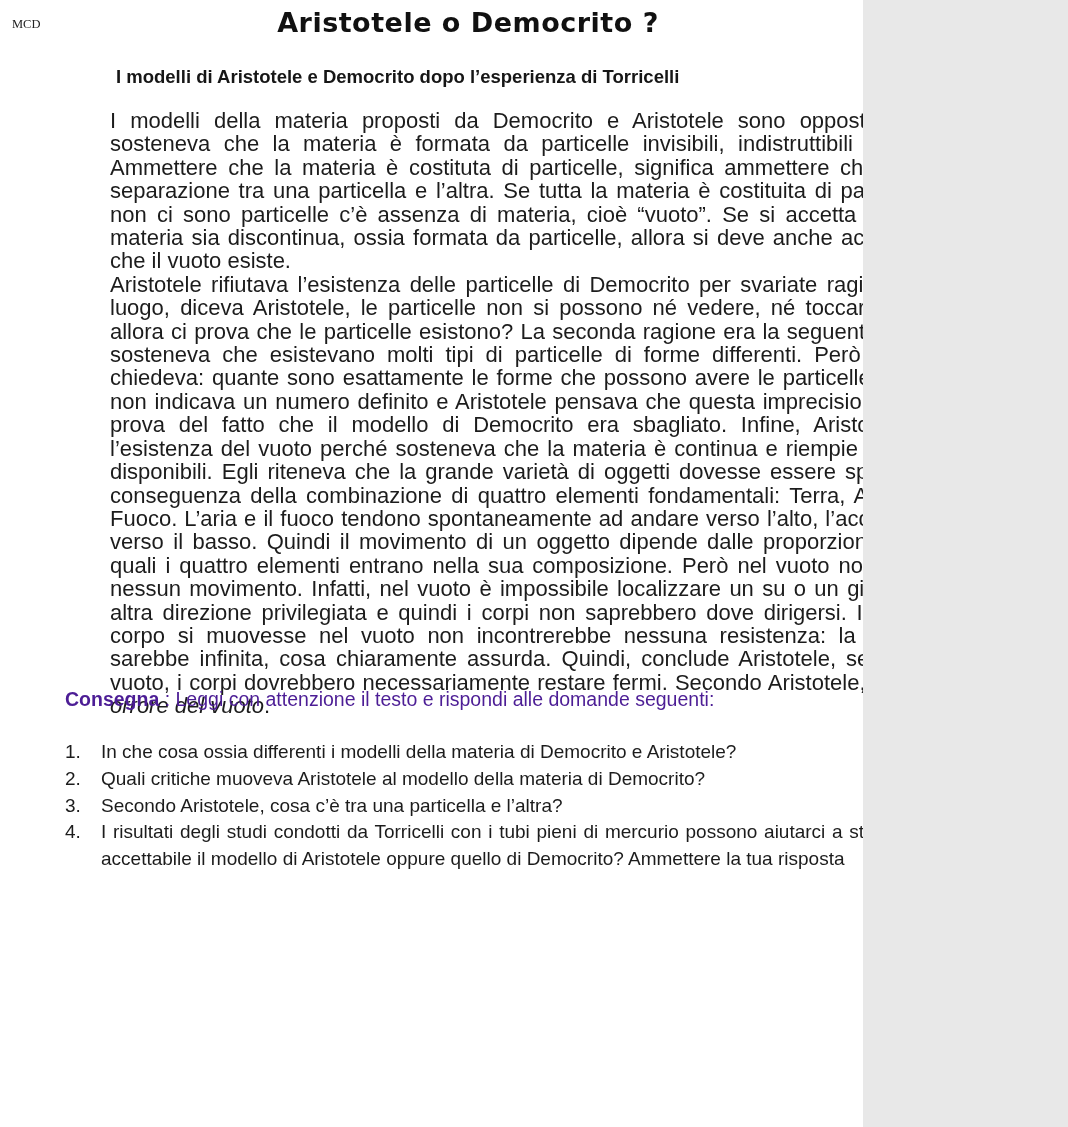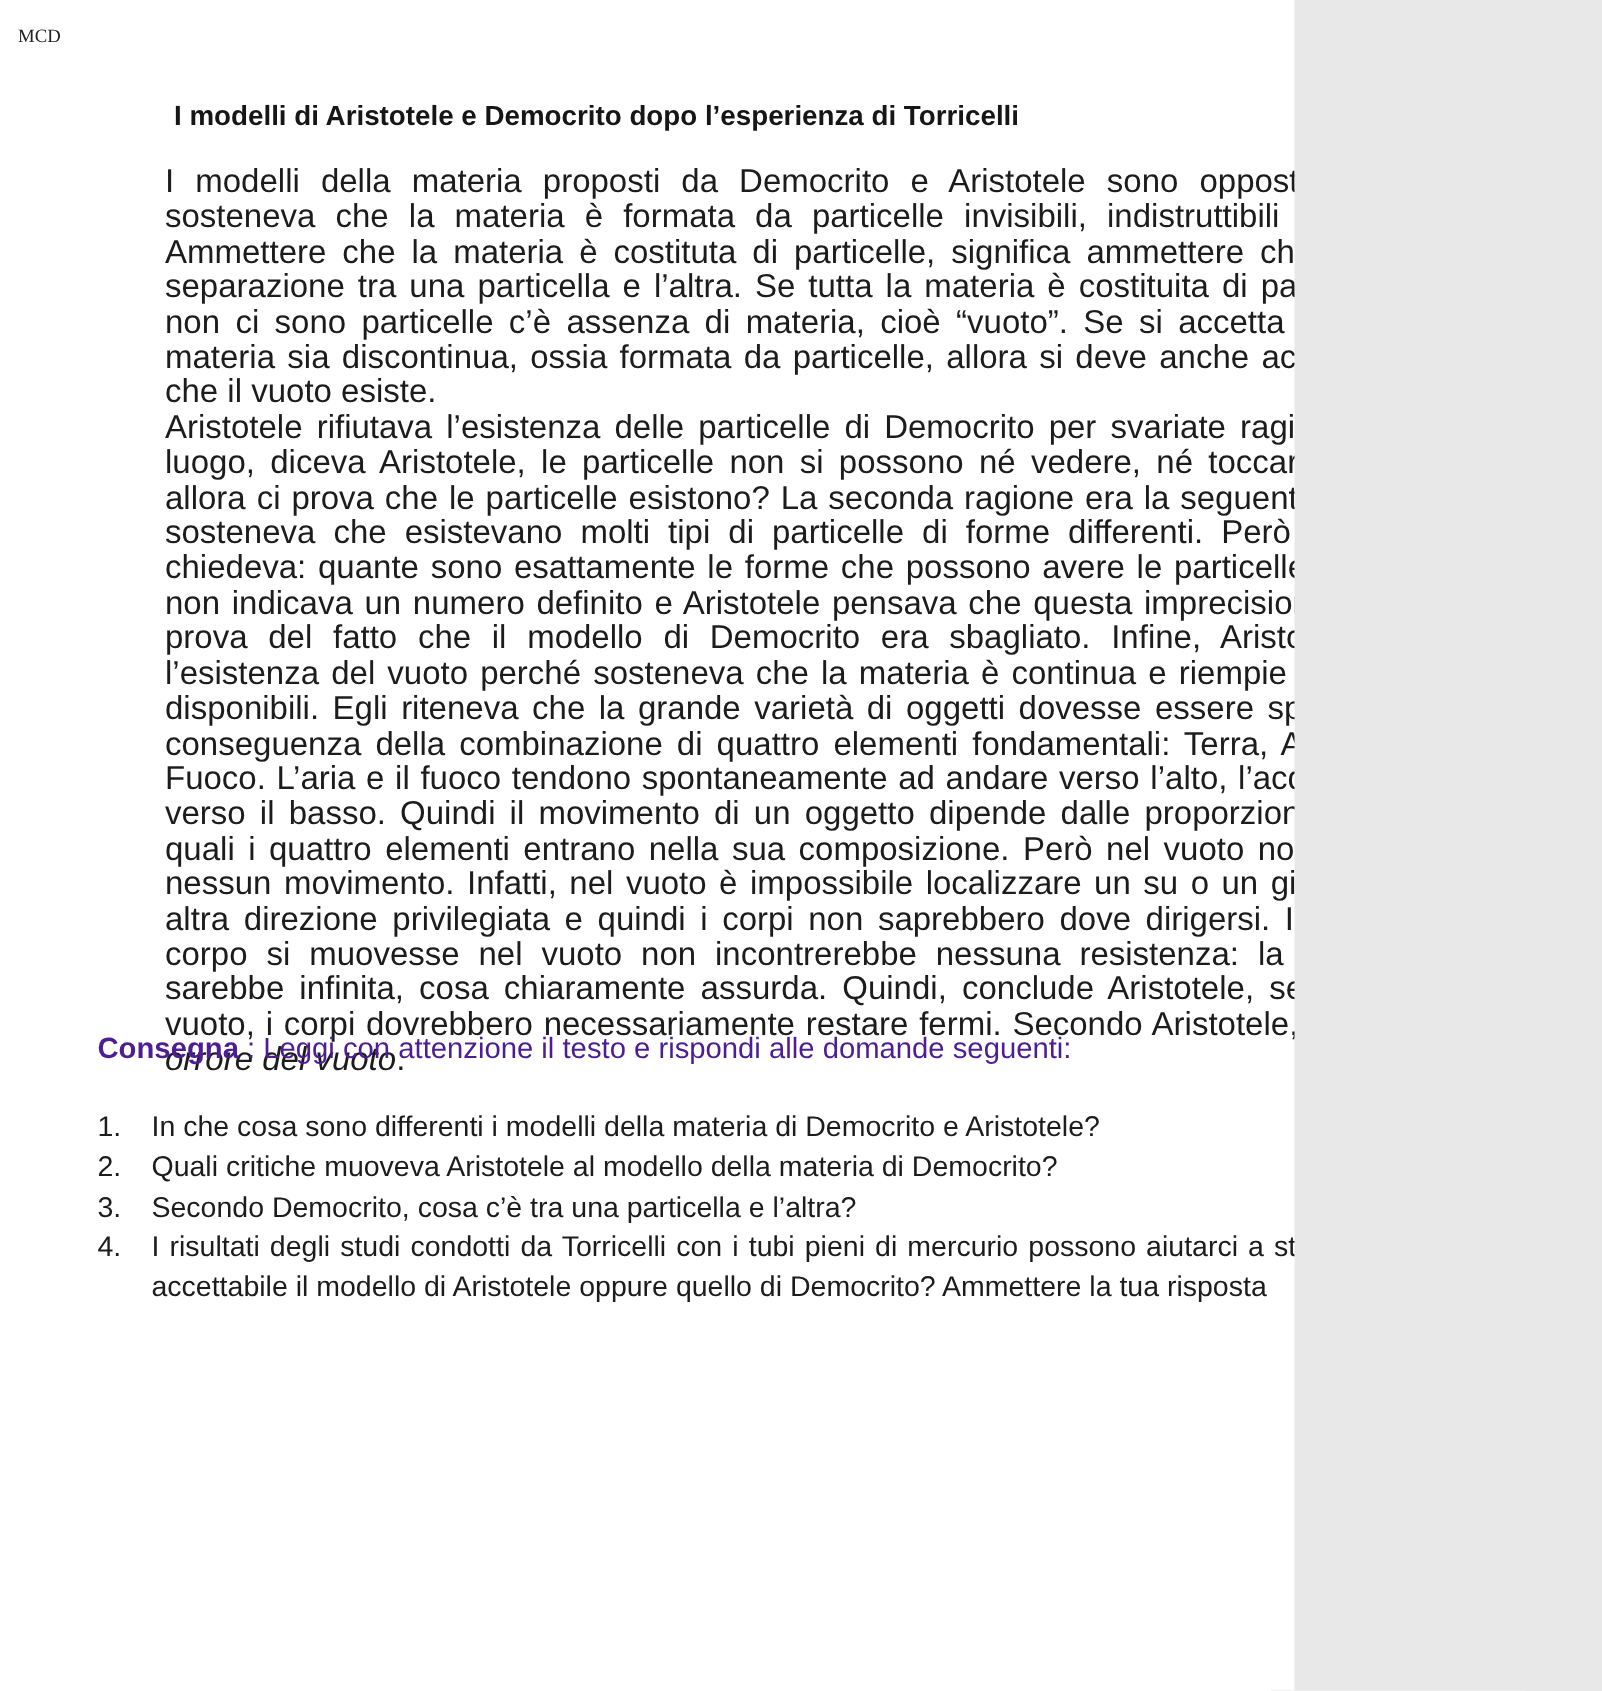--- a/index.html
+++ b/index.html
@@ -79,44 +79,45 @@
   .qnum { width: 36px; flex: 0 0 36px; }
   .qtext { flex: 1; text-align: justify; }
 </style>
 </head>
 <body>
 
 <div class="page">
 
   <div class="corner corner-left">MCD</div>
 
+  <h1 class="title">Aristotele o Democrito ?</h1>
 
   <div class="corner corner-right">MCI</div>
 
   <h2 class="subtitle">I modelli di Aristotele e Democrito dopo l’esperienza di Torricelli</h2>
 
   <div class="body-text">
     <p>I modelli della materia proposti da Democrito e Aristotele sono opposti. Democrito sosteneva che la materia è formata da particelle invisibili, indistruttibili e indivisibili. Ammettere che la materia è costituta di particelle, significa ammettere che esiste una separazione tra una particella e l’altra. Se tutta la materia è costituita di particelle, dove non ci sono particelle c’è assenza di materia, cioè “vuoto”. Se si accetta l’idea che la materia sia discontinua, ossia formata da particelle, allora si deve anche accettare l’idea che il vuoto esiste.</p>
     <p><span>Aristotele rifiutava l’esistenza delle particelle di Democrito per svariate ragioni. In primo luogo, diceva Aristotele, le particelle non si possono né vedere, né toccare. Che cosa allora ci prova che le particelle esistono? La seconda ragione era la seguente: Democrito sosteneva che esistevano molti tipi di particelle di forme differenti. Però Aristotele si chiedeva: quante sono esattamente le forme che possono avere le particelle? Democrito non indicava un numero definito e Aristotele pensava che questa imprecisione fosse una prova del fatto che il modello di Democrito era sbagliato. Infine, Aristotele negava l’esistenza del vuoto perché sosteneva che la materia è continua e riempie tutti gli spazi disponibili. Egli riteneva che la grande varietà di oggetti dovesse essere spiegata come conseguenza della combinazione di quattro elementi fondamentali: Terra, Aria, Acqua e Fuoco. L’aria e il fuoco tendono spontaneamente ad andare verso l’alto, l’acqua e la terra verso il basso. Quindi il movimento di un oggetto dipende dalle proporzioni secondo le quali i quattro elementi entrano nella sua composizione. Però nel vuoto non è possibile nessun movimento. Infatti, nel vuoto è impossibile localizzare un su o un giù o qualsiasi altra direzione privilegiata e quindi i corpi non saprebbero dove dirigersi. Inoltre, se un corpo si muovesse nel vuoto non incontrerebbe nessuna resistenza: la sua velocità sarebbe infinita, cosa chiaramente assurda. Quindi, conclude Aristotele, se esistesse il vuoto, i corpi dovrebbero necessariamente restare fermi. Secondo Aristotele, </span><em>la natura ha orrore del vuoto</em><span>.</span></p>
   </div>
 
   <div class="consegna"><strong>Consegna</strong><span> : Leggi con attenzione il testo e rispondi alle domande seguenti:</span></div>
 
   <ol class="questions">
     <li>
       <span class="qnum">1.</span>
-      <span class="qtext">In che cosa sono differenti i modelli della materia di Democrito e Aristotele?</span>
+      <span class="qtext">In che cosa ossia differenti i modelli della materia di Democrito e Aristotele?</span>
     </li>
     <li>
       <span class="qnum">2.</span>
       <span class="qtext">Quali critiche muoveva Aristotele al modello della materia di Democrito?</span>
     </li>
     <li>
       <span class="qnum">3.</span>
-      <span class="qtext">Secondo Democrito, cosa c’è tra una particella e l’altra?</span>
+      <span class="qtext">Secondo Aristotele, cosa c’è tra una particella e l’altra?</span>
     </li>
     <li>
       <span class="qnum">4.</span>
       <span class="qtext">I risultati degli studi condotti da Torricelli con i tubi pieni di mercurio possono aiutarci a stabilire se è più accettabile il modello di Aristotele oppure quello di Democrito? Ammettere la tua risposta</span>
     </li>
   </ol>
 
 </div>
 
 </body></html>

